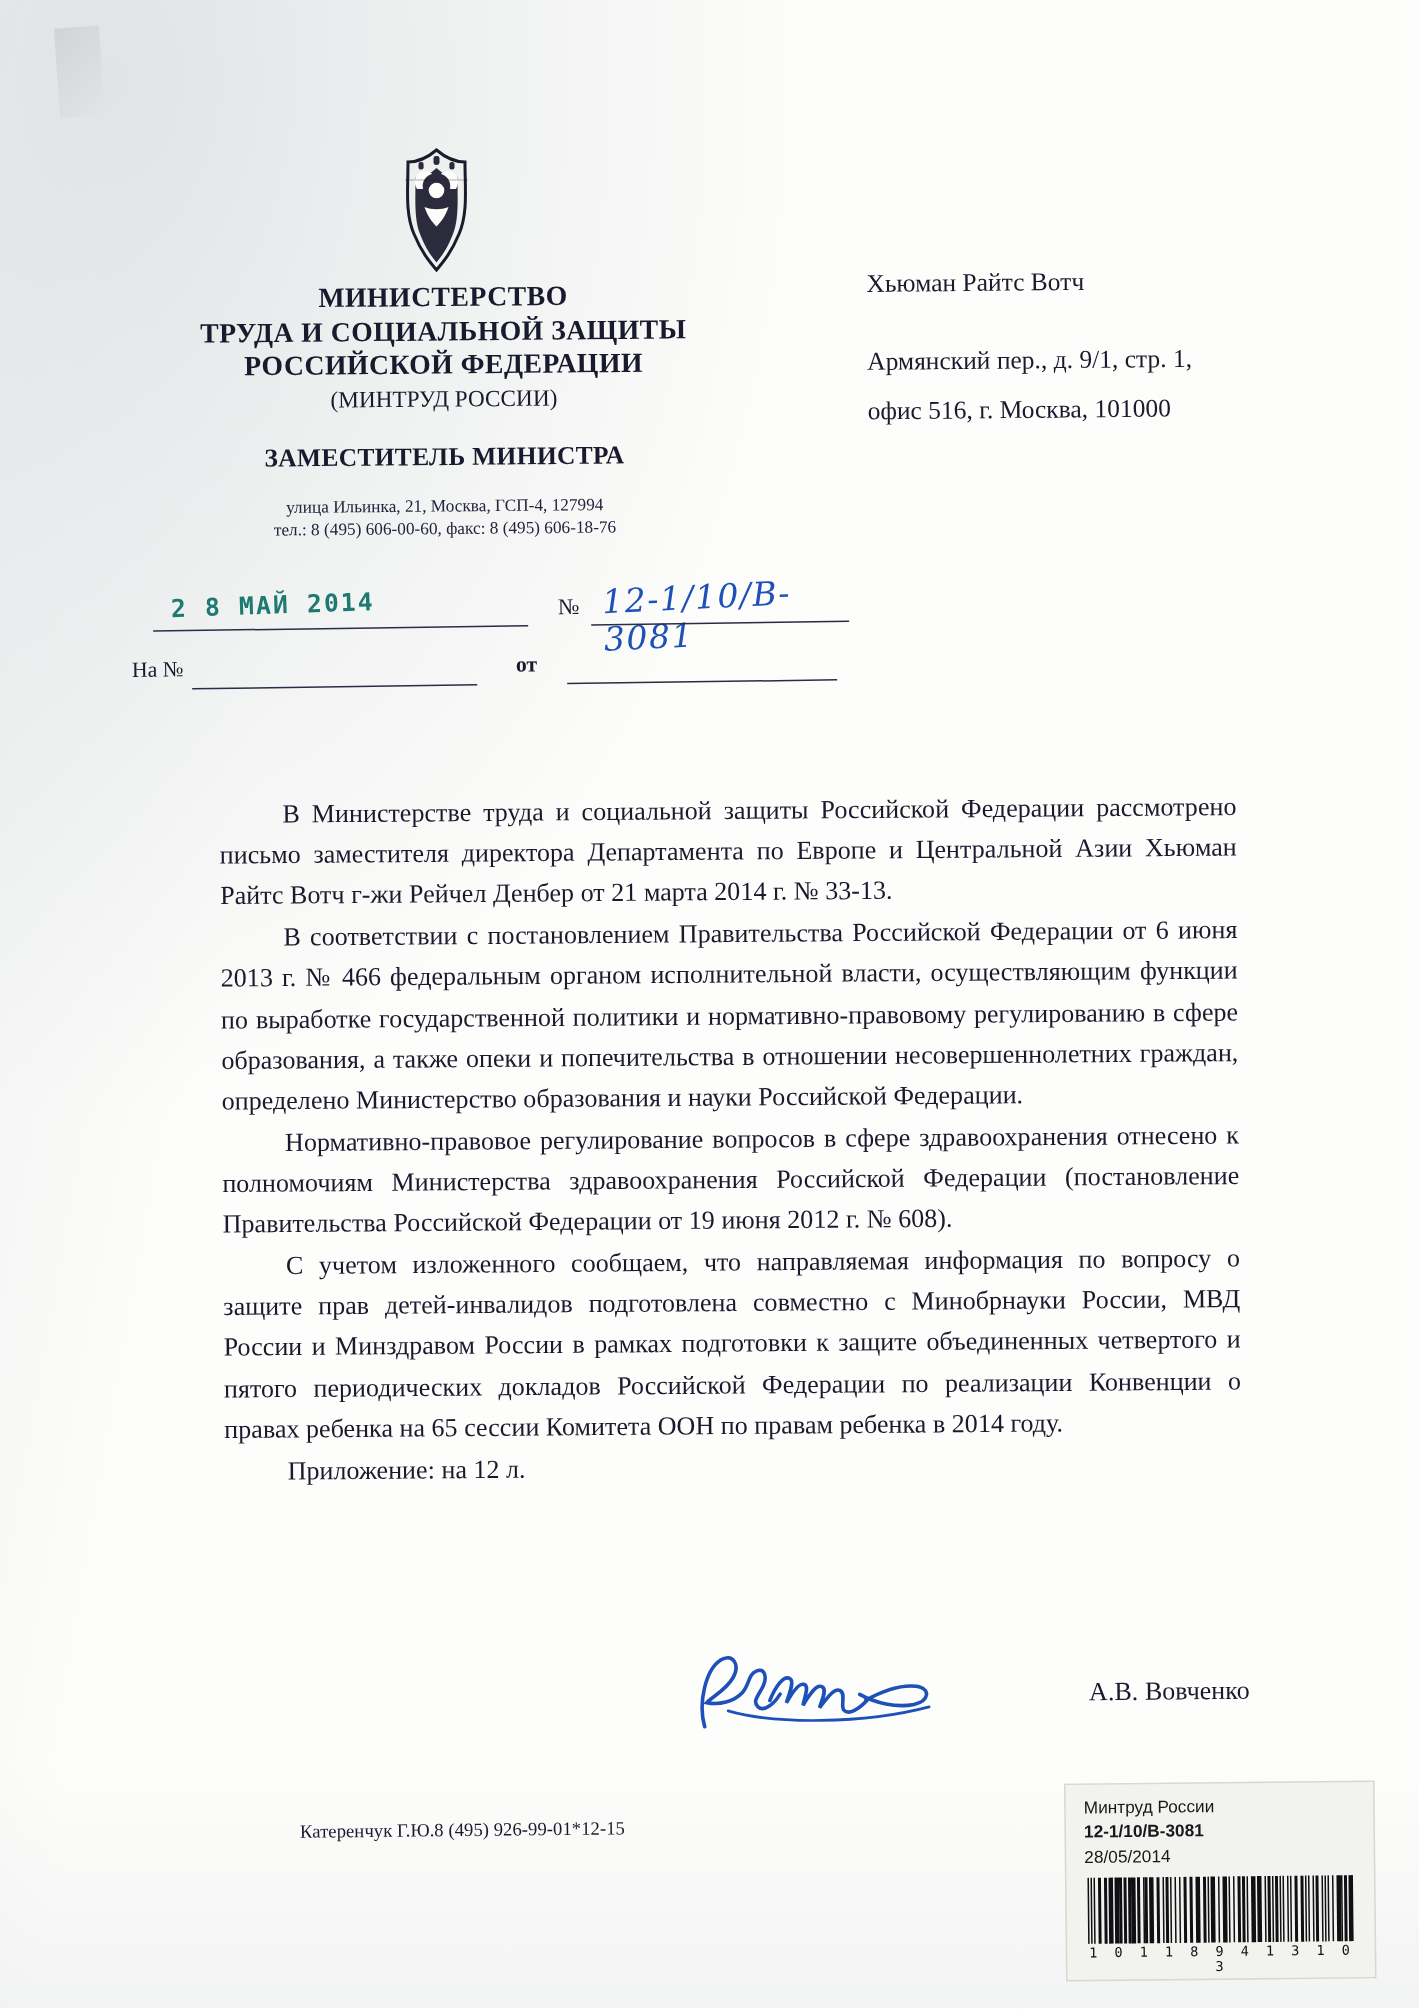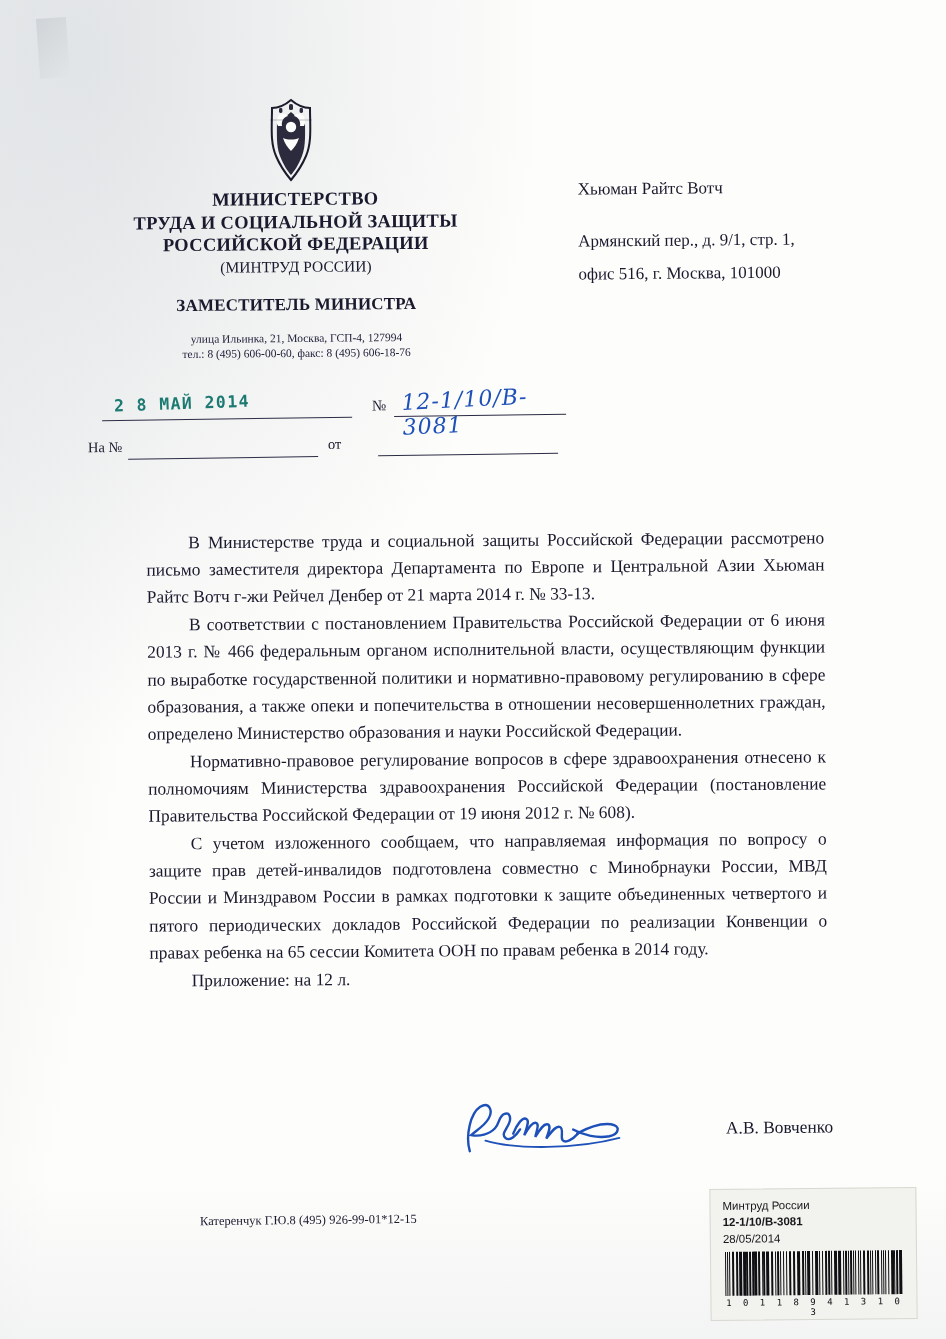--- a/index.html
+++ b/index.html
@@ -156,22 +156,23 @@
     font-size: 14.5px;
   }
   .rule-on {
     position: absolute;
     left: 40px; top: 22px;
     width: 190px;
     border-bottom: 1px solid #2c2c46;
   }
   .from-label {
     position: absolute;
-    left: 240px; top: 2px;
+    left: 256px; top: 2px;
     font-size: 14.5px;
+    font-weight: bold;
   }
   .rule-from {
     position: absolute;
     left: 290px; top: 22px;
     width: 180px;
     border-bottom: 1px solid #2c2c46;
   }
 
   
   .body-text {

